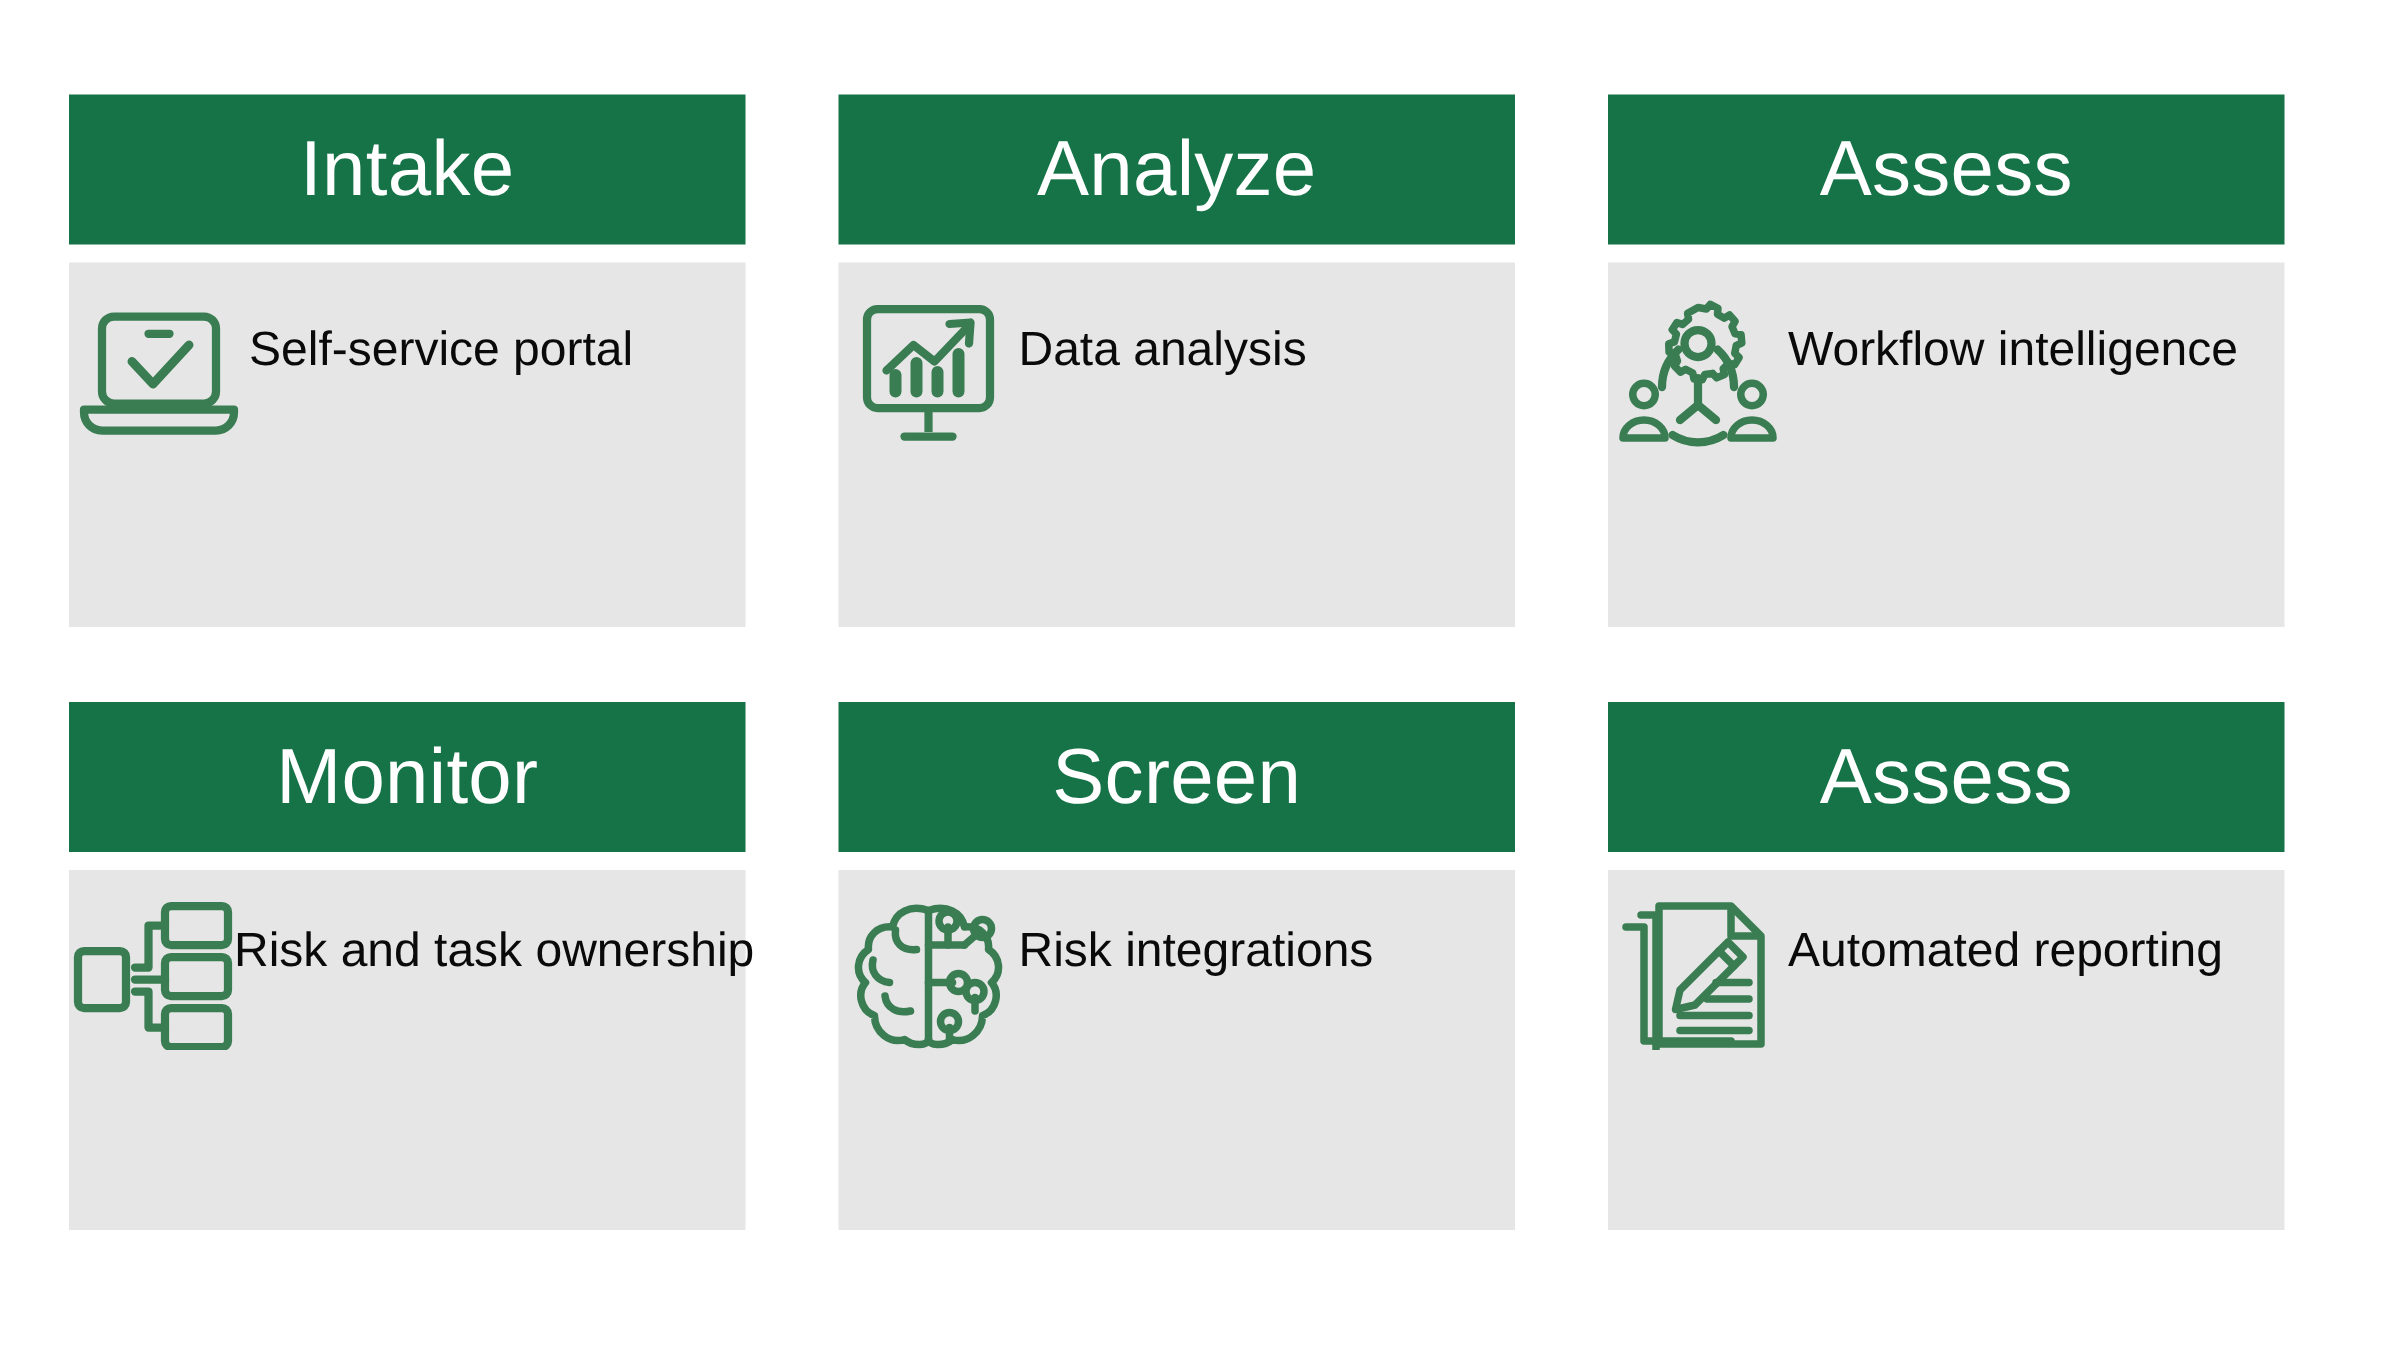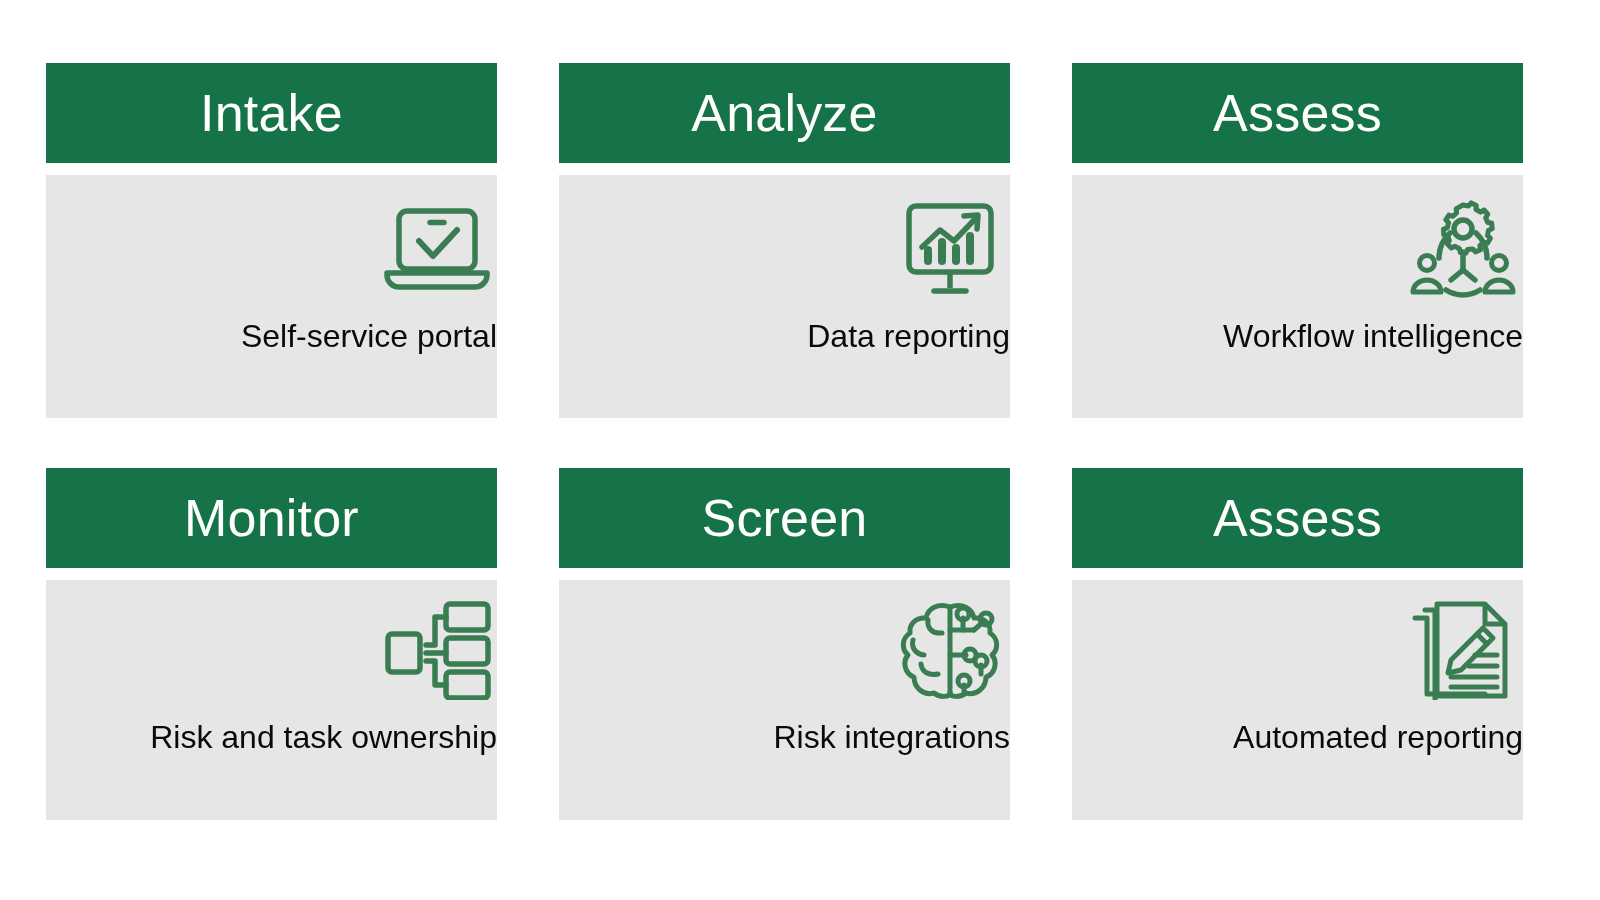--- a/index.html
+++ b/index.html
@@ -45,22 +45,22 @@
     font-size: 52px;
     font-weight: 400;
     letter-spacing: 0.2px;
     line-height: 1;
   }
   .card-body {
     margin-top: 12px;
     height: 243px;
     background: #e6e6e6;
     display: flex;
-    flex-direction: column;
-    align-items: flex-end;
+    flex-direction: row;
+    align-items: flex-start;
     justify-content: flex-start;
     padding-top: 22px;
     box-sizing: border-box;
   }
   .card-icon {
     width: 120px;
     height: 104px;
     display: flex;
     align-items: center;
     justify-content: center;
@@ -117,21 +117,21 @@
             <line x1="54" y1="72" x2="54" y2="88" stroke="#3a7d52" stroke-width="5.5"></line>
             <line x1="38" y1="91" x2="70" y2="91" stroke="#3a7d52" stroke-width="5.5" stroke-linecap="round"></line>
             <polyline points="26,47 44,30 58,41 80,18" stroke="#3a7d52" stroke-width="5.5" stroke-linecap="round" stroke-linejoin="round" fill="none"></polyline>
             <polyline points="68,16 82,15 81,29" stroke="#3a7d52" stroke-width="5.5" stroke-linecap="round" stroke-linejoin="round" fill="none"></polyline>
             <line x1="32" y1="50" x2="32" y2="61" stroke="#3a7d52" stroke-width="8" stroke-linecap="round"></line>
             <line x1="46" y1="42" x2="46" y2="61" stroke="#3a7d52" stroke-width="8" stroke-linecap="round"></line>
             <line x1="60" y1="48" x2="60" y2="61" stroke="#3a7d52" stroke-width="8" stroke-linecap="round"></line>
             <line x1="74" y1="36" x2="74" y2="61" stroke="#3a7d52" stroke-width="8" stroke-linecap="round"></line>
           </svg>
         </div>
-        <div class="card-label">Data reporting</div>
+        <div class="card-label">Data analysis</div>
       </div>
     </div>
 
     <div class="card row1">
       <div class="card-header">
         <span class="card-header-text">Assess</span>
       </div>
       <div class="card-body">
         <div class="card-icon">
           <svg width="110" height="98" viewBox="0 0 110 98" fill="none" xmlns="http://www.w3.org/2000/svg">

